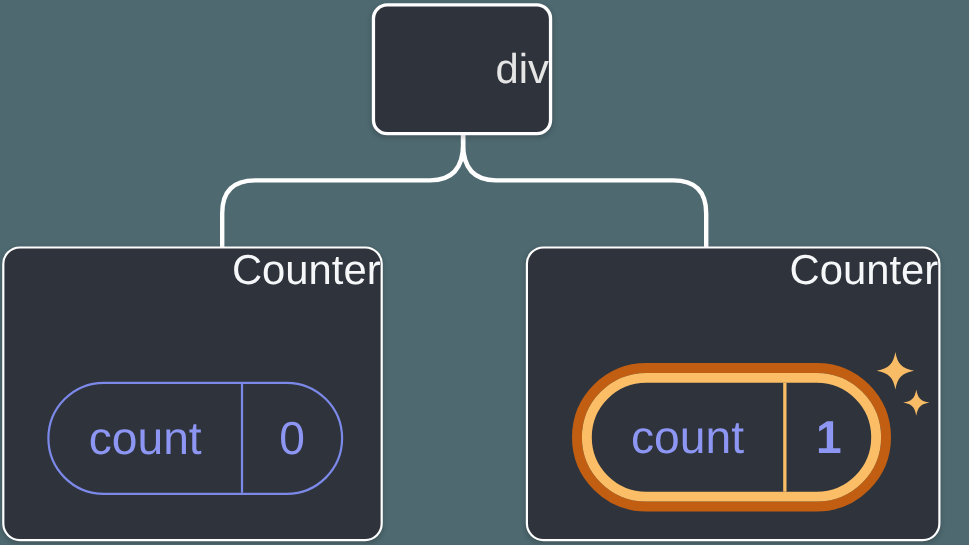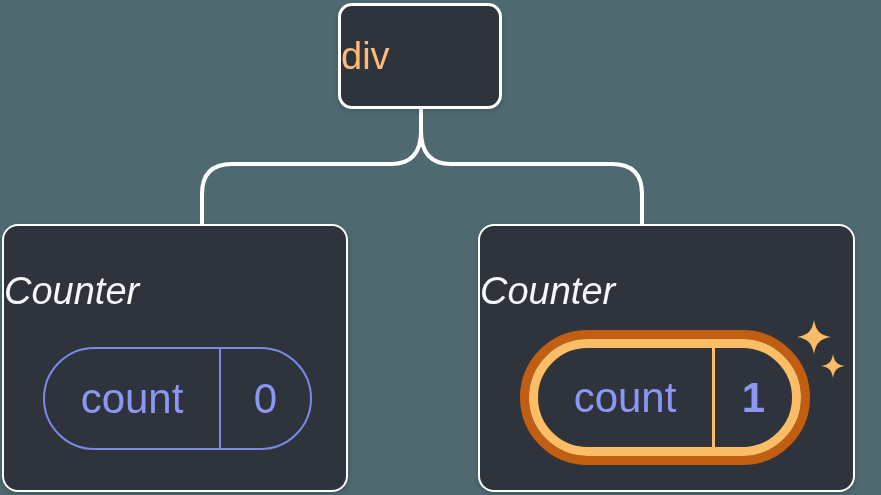--- a/index.html
+++ b/index.html
@@ -9,42 +9,42 @@
     width:881px;height:495px;
     background:var(--bg,#4E6970);
     overflow:hidden;
     font-family:"Liberation Sans","DejaVu Sans",sans-serif;
   }
   
   #connector{position:absolute;left:0;top:0;z-index:1;}
 
   
   .root-node{
-    position:absolute;left:338px;top:3px;width:164px;height:106px;
+    position:absolute;left:338px;top:3px;width:164px;height:120px;
     background:var(--card,#2E333C);
     border:3px solid #fff;border-radius:14px;
-    display:flex;align-items:center;justify-content:flex-start;
-    color:#fdba74;font-size:38px;line-height:1;
+    display:flex;align-items:center;justify-content:flex-end;
+    color:#e5e5e5;font-size:38px;line-height:1;
     box-shadow:0 2px 5px rgba(0,0,0,.18);
     z-index:2;
   }
 
   
   .card{
     position:absolute;top:224px;height:268px;
     background:var(--card,#2E333C);
     border:2.5px solid #fff;border-radius:16px;
     box-shadow:0 2px 5px rgba(0,0,0,.18);
     z-index:2;
   }
   .card.left{left:2px;width:346px;}
   .card.right{left:478px;width:377px;}
   .card-title{
-    margin-top:45px;text-align:left;
-    color:#F6F7F9;font-size:38px;font-weight:500;line-height:1.1;font-style:italic;
+    text-align:right;
+    color:#F6F7F9;font-size:38px;font-weight:500;line-height:1.1;
   }
 
   
   .pill{
     position:absolute;left:39px;top:121px;width:269px;height:103px;
     border:2.5px solid var(--purple-line,#7C89E8);
     border-radius:60px;
     display:flex;align-items:stretch;
   }
   .pill .seg-key{

